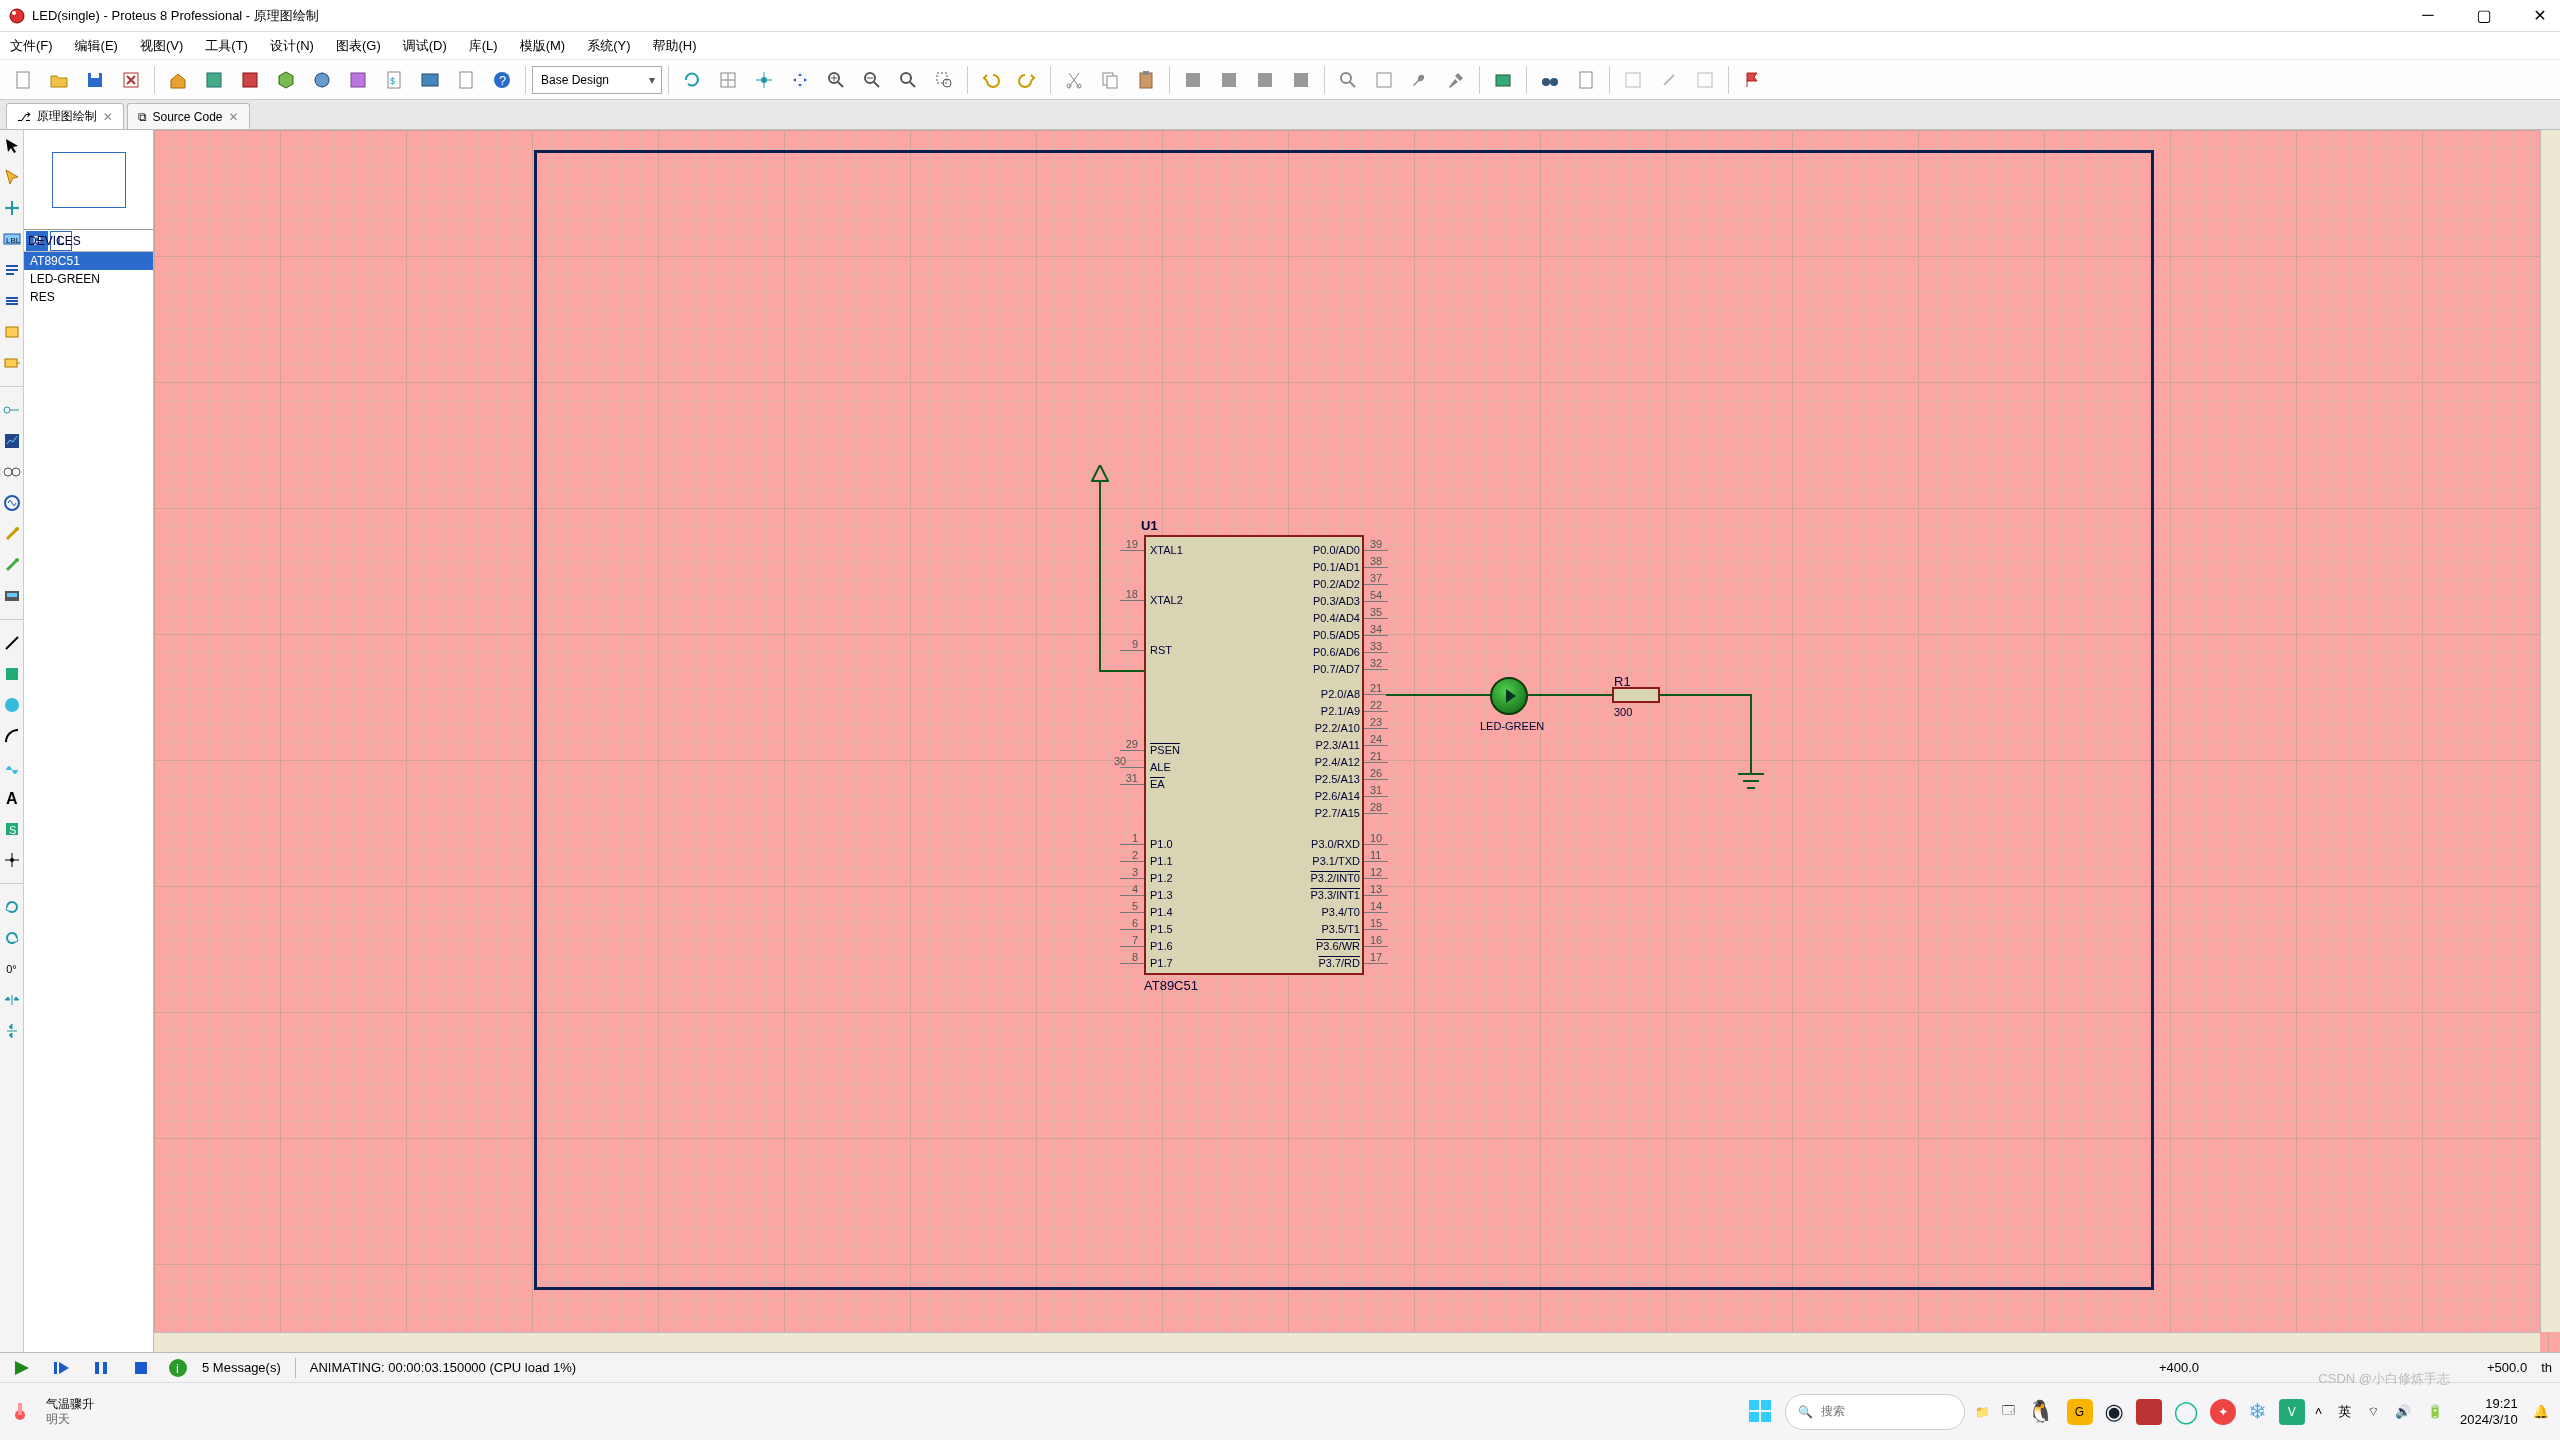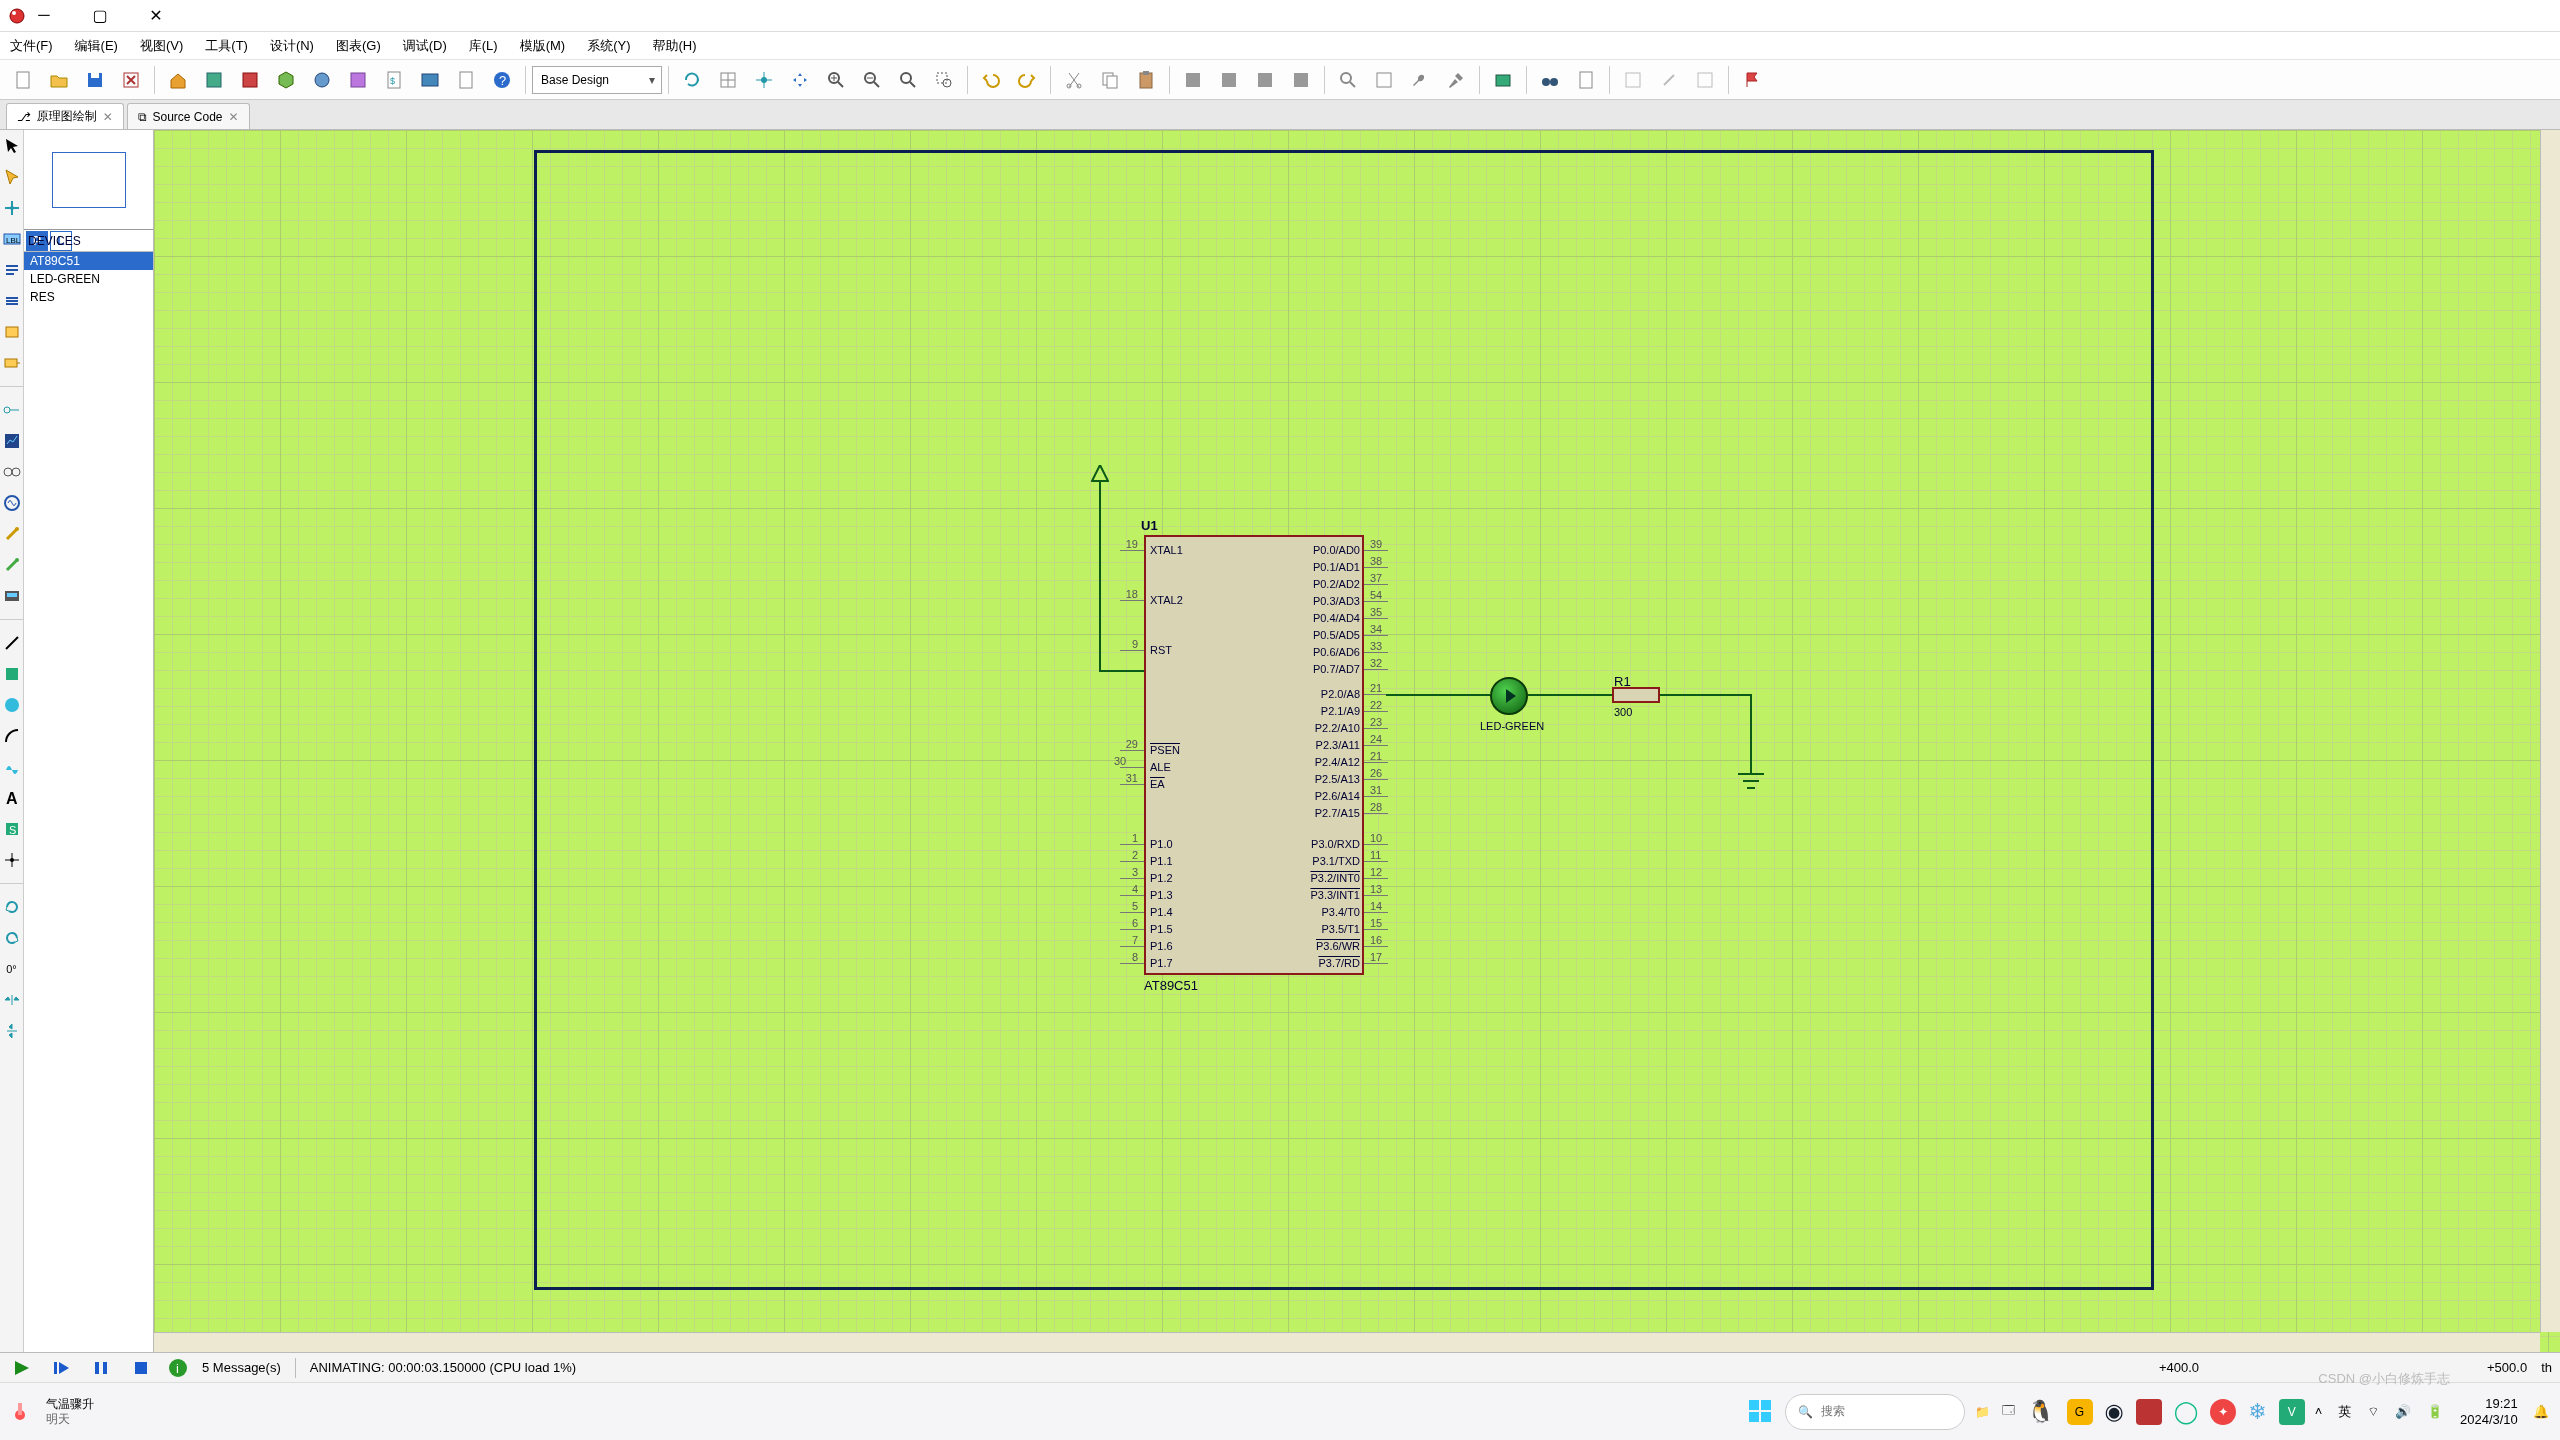--- a/index.html
+++ b/index.html
@@ -28,21 +28,21 @@
 .overview { height:100px; border-bottom:1px solid #999; display:flex; align-items:center; justify-content:center; }
 .overview-box { width:74px; height:56px; border:1px solid #3169c6; }
 .dev-header { height:22px; background:#fff; display:flex; align-items:center; border-bottom:1px solid #bbb; }
 .dev-header .pbtn { width:22px; height:20px; background:#2a6bcc; color:#fff; display:flex; align-items:center; justify-content:center; font-weight:bold; font-size:12px; margin-left:2px; }
 .dev-header .lbtn { width:22px; height:20px; border:1px solid #2a6bcc; color:#2a6bcc; display:flex; align-items:center; justify-content:center; font-weight:bold; font-size:12px; margin-left:2px; }
 .dev-header .lbl { padding:0 4px; font-size:12px; }
 .dev-list { flex:1; font-size:12px; overflow:auto; }
 .dev-list div { padding:2px 6px; }
 .dev-list .sel { background:#2a6bcc; color:#fff; }
 .canvas-wrap { flex:1; position:relative; overflow:hidden; }
-.canvas { position:absolute; inset:0; background:#bef264; }
+.canvas { position:absolute; inset:0; background:#fca5a5; }
 .grid { position:absolute; inset:0;
   background-image:linear-gradient(#9aa07a 1px,transparent 1px),linear-gradient(90deg,#9aa07a 1px,transparent 1px),
                     linear-gradient(#c6c29e 1px,transparent 1px),linear-gradient(90deg,#c6c29e 1px,transparent 1px);
   background-size:126px 126px,126px 126px,18px 18px,18px 18px; opacity:.45; }
 .sheet-border { position:absolute; border:3px solid #0a1e52; }
 .chip-body { position:absolute; border:2px solid #8a1a1a; background:#d9d4b4; }
 .pin-lbl { position:absolute; font-size:11px; color:#003; }
 .pin-num { position:absolute; font-size:11px; color:#555; }
 .pin-line { position:absolute; background:#777; }
 .wire { position:absolute; background:#0b5a18; }
@@ -67,20 +67,21 @@
 </head>
 <body>
 
 <div class="titlebar">
   <span class="app-icon">
     <svg width="18" height="18">
         <circle cx="9" cy="9" r="7" fill="#d33" stroke="#800"></circle>
         <circle cx="6" cy="6" r="2" fill="#fff"></circle>
       </svg>
   </span>
+  <span class="title">LED(single) - Proteus 8 Professional - 原理图绘制</span>
   <div class="winbtns">
     <span>─</span>
     <span>▢</span>
     <span>✕</span>
   </div>
 </div>
 
 <div class="menubar">
   <span>文件(F)</span>
   <span>编辑(E)</span>

